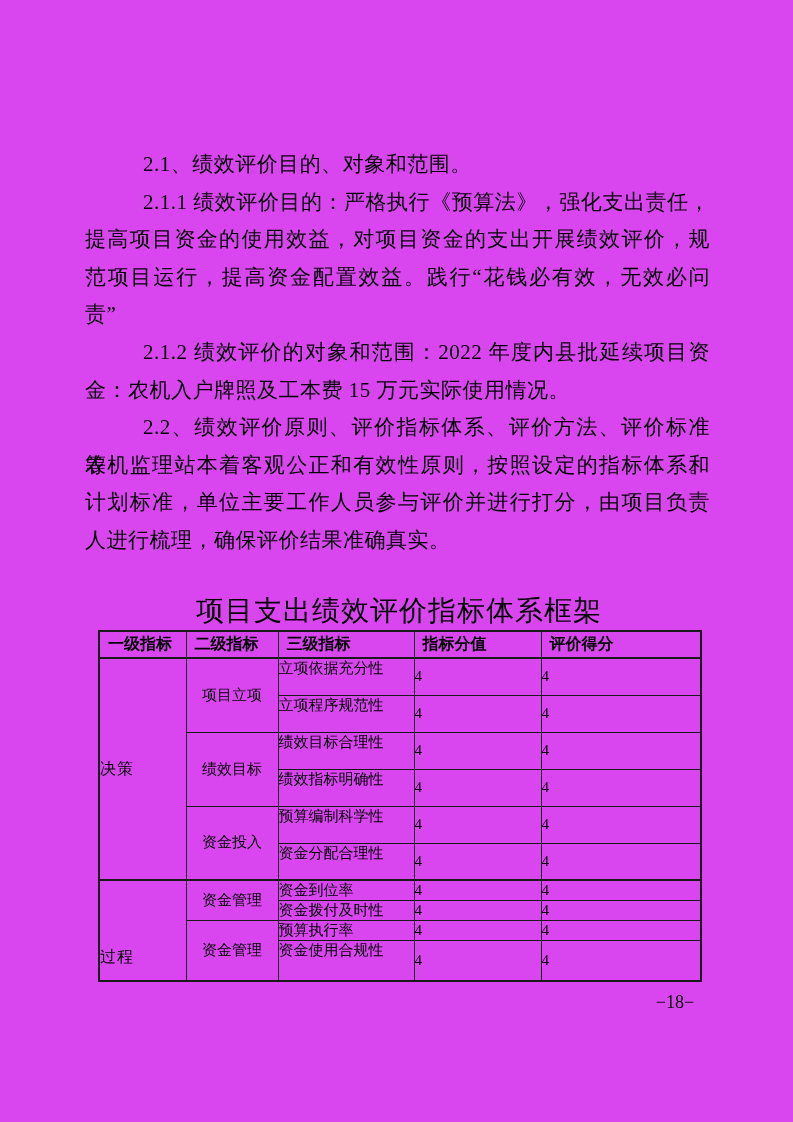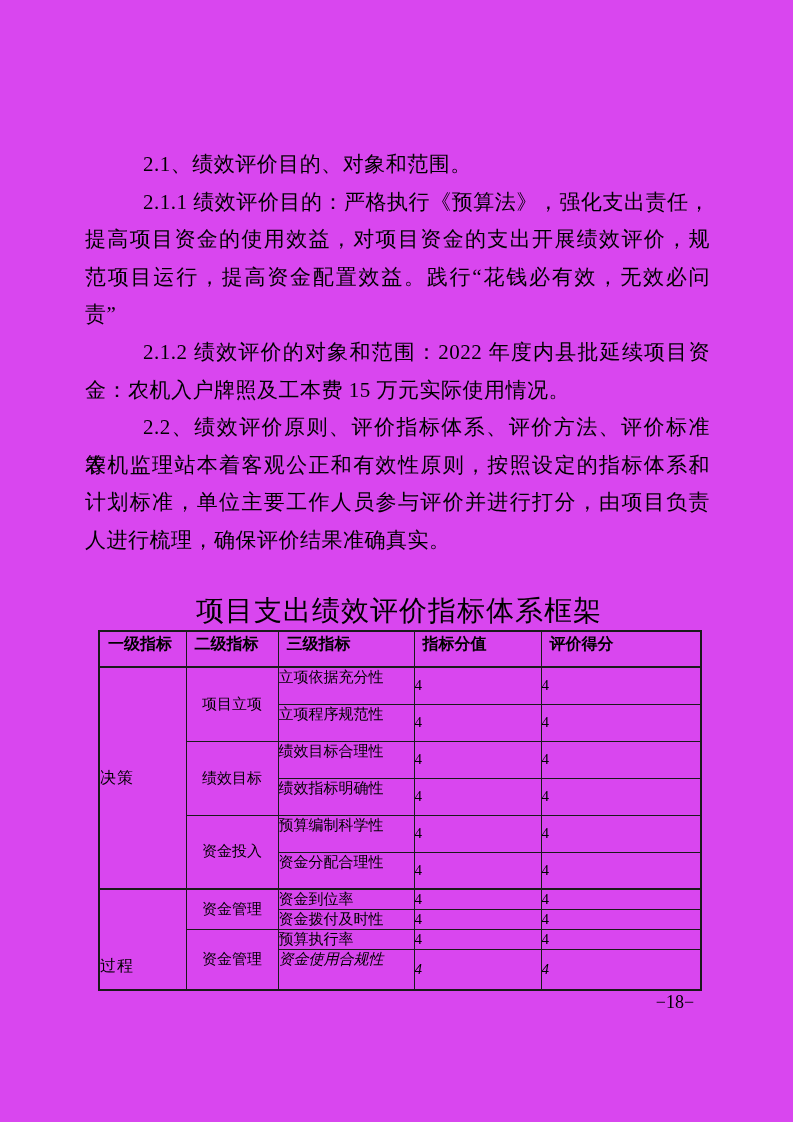--- a/index.html
+++ b/index.html
@@ -24,25 +24,25 @@
     position:absolute; left:98px; top:630px; width:602px;
     border-collapse:collapse; table-layout:fixed;
     border:2px solid #1a1a1a;
     font-size:15px;
   }
   table.indicator th, table.indicator td {
     border:1px solid #1a1a1a; padding:0; overflow:hidden;
   }
   table.indicator thead th {
     height:22px; font-size:16px; font-weight:bold; text-align:left;
-    padding:1px 4px 11px 8px; border-bottom:2px solid #1a1a1a; white-space:nowrap;
+    padding:1px 4px 2px 8px; border-bottom:2px solid #1a1a1a; white-space:nowrap;
   }
   tr.tall  { height:37px; }
   tr.thin  { height:20px; }
-  tr.last  { height:40px;font-style:italic; }
+  tr.last  { height:40px; }
   td.lvl1 { font-size:16px; vertical-align:middle; padding-left:9px; letter-spacing:1px; }
   td.lvl1.bottom { vertical-align:bottom; padding-bottom:12px; }
   td.lvl2 { vertical-align:middle; padding-left:14px; white-space:nowrap;text-align:center; }
   td.name { vertical-align:top; padding:3px 4px 0 9px; white-space:nowrap; }
   td.name.mid { vertical-align:middle; padding-top:0;margin-top:20px; }
   td.val  { vertical-align:middle; padding-left:8px; }
   tr.sec2-start td { border-top:2px solid #1a1a1a; }
 
   .page-number {
     position:absolute; left:650px; top:992px; width:50px;

